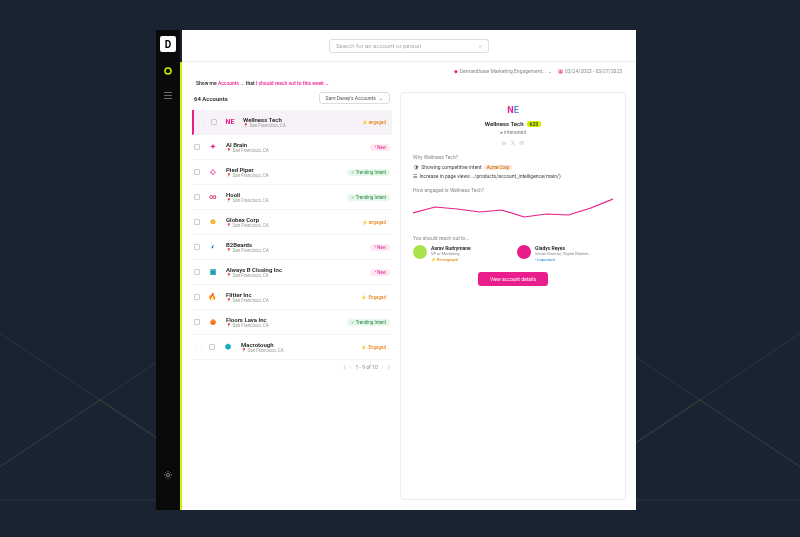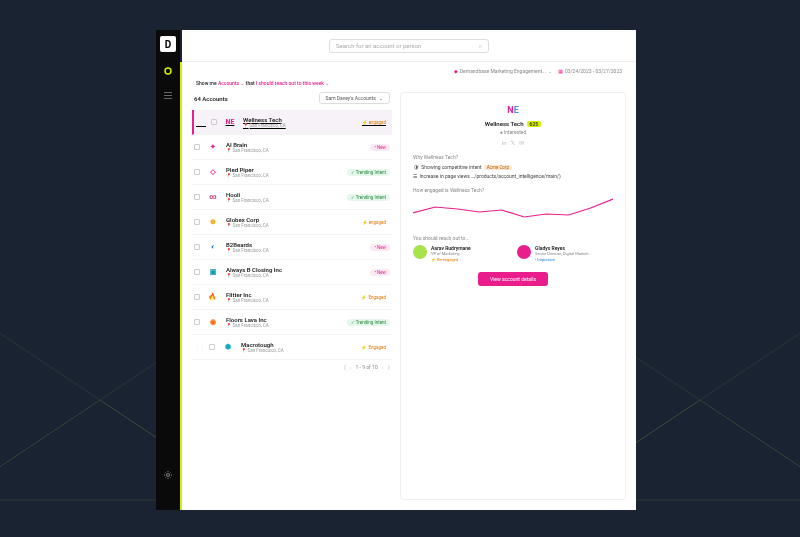--- a/index.html
+++ b/index.html
@@ -21,21 +21,21 @@
 .pink-text { color:#e91e8c; }
 .show-row { padding:2px 14px 6px; font-size:5px; color:#666; }
 .show-row .pink-text { font-weight:500; }
 .bold { color:#222; font-weight:500; }
 .content { display:flex; flex:1; padding:0 10px 10px; gap:8px; }
 .left-col { width:200px; }
 .list-header { display:flex; justify-content:space-between; align-items:center; margin-bottom:6px; padding:0 2px; }
 .account-count { font-size:6px; font-weight:600; color:#222; }
 .dropdown { border:1px solid #ddd; border-radius:3px; padding:2px 6px; font-size:5px; color:#555; display:flex; align-items:center; gap:3px; }
 .account-row { display:flex; align-items:center; padding:4px 2px; border-bottom:1px solid #f3f3f3; gap:5px; position:relative; }
-.account-row.selected { background:#f7f2f8; border-left:2px solid #e91e8c;text-decoration:underline; }
+.account-row.selected { background:#f7f2f8; border-left:2px solid #e91e8c; }
 .checkbox { width:6px; height:6px; border:1px solid #ccc; border-radius:1px; flex-shrink:0; }
 .logo-box { width:16px; height:16px; border-radius:3px; display:flex; align-items:center; justify-content:center; flex-shrink:0; font-size:7px; font-weight:bold; }
 .account-info { flex:1; min-width:0; }
 .account-name { font-size:6px; font-weight:600; color:#222; }
 .account-loc { font-size:4.5px; color:#999; display:flex; align-items:center; gap:1px; }
 .tag { font-size:4.5px; padding:1px 4px; border-radius:6px; white-space:nowrap; }
 .tag-engaged { color:#e67700; }
 .tag-new { color:#e91e8c; background:#fce8f3; }
 .tag-trending { color:#2b8a3e; background:#e6f7ec; }
 .drag-handle { color:#ddd; font-size:6px; letter-spacing:-1px; }

